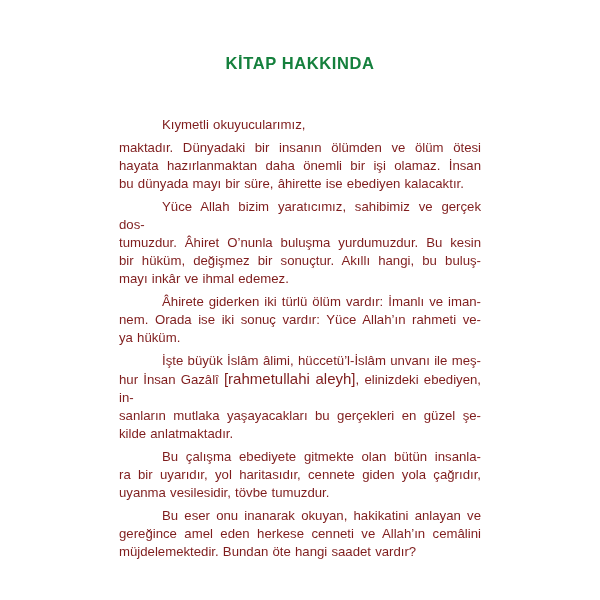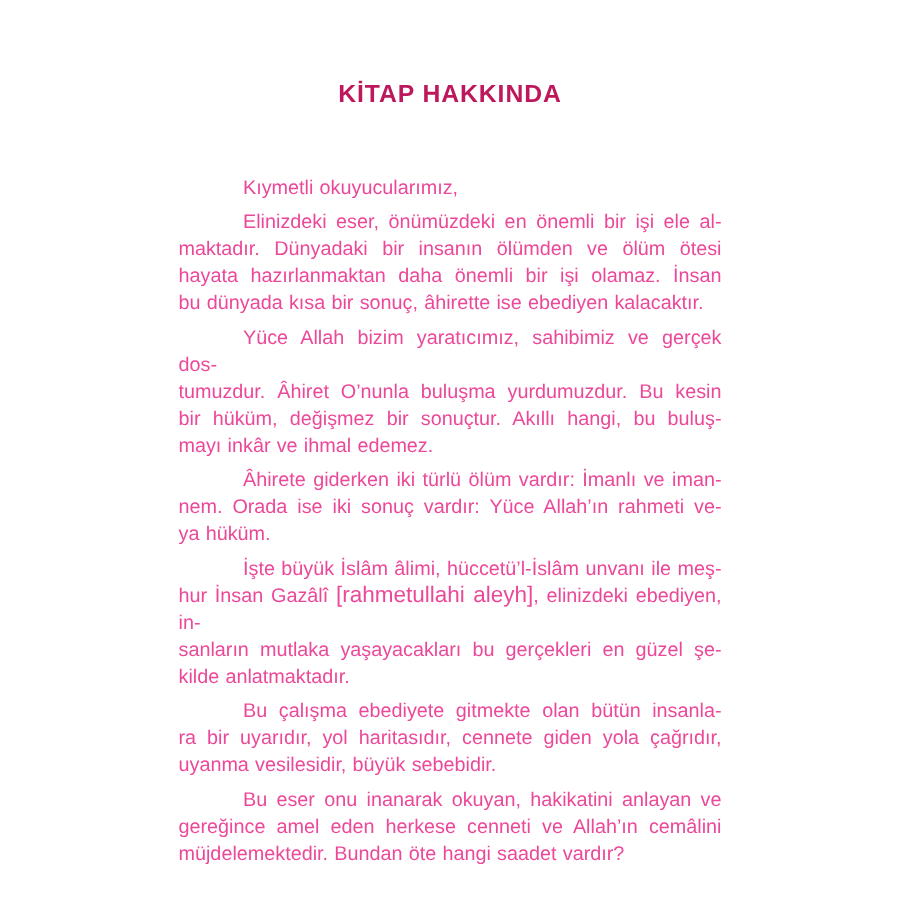--- a/index.html
+++ b/index.html
@@ -18,30 +18,30 @@
   }
   .title {
     position: absolute;
     top: 54px;
     left: 119px;
     width: 362px;
     text-align: center;
     font-size: 16.5px;
     font-weight: bold;
     letter-spacing: 0.6px;
-    color: #be185d;
+    color: #15803d;
   }
   .text-body {
     position: absolute;
     top: 116px;
     left: 119px;
     width: 362px;
     font-size: 13.2px;
     line-height: 18px;
-    color: #ec4899;
+    color: #7f1d1d;
   }
   .para {
     margin: 0 0 5px 0;
   }
   .line {
     text-align: justify;
     text-align-last: justify;
     white-space: normal;
     word-spacing: 0.5px;
   }
@@ -58,24 +58,23 @@
 </head>
 <body>
 
 <div class="page">
   <div class="title">KİTAP HAKKINDA</div>
   <div class="text-body">
       <div class="para">
         <div class="line first last">Kıymetli okuyucularımız,</div>
       </div>
       <div class="para">
-        <div class="line first">Elinizdeki eser, önümüzdeki en önemli bir işi ele al-</div>
         <div class="line">maktadır. Dünyadaki bir insanın ölümden ve ölüm ötesi</div>
         <div class="line">hayata hazırlanmaktan daha önemli bir işi olamaz. İnsan</div>
-        <div class="line last">bu dünyada kısa bir sonuç, âhirette ise ebediyen kalacaktır.</div>
+        <div class="line last">bu dünyada mayı bir süre, âhirette ise ebediyen kalacaktır.</div>
       </div>
       <div class="para">
         <div class="line first">Yüce Allah bizim yaratıcımız, sahibimiz ve gerçek dos-</div>
         <div class="line">tumuzdur. Âhiret O’nunla buluşma yurdumuzdur. Bu kesin</div>
         <div class="line">bir hüküm, değişmez bir sonuçtur. Akıllı hangi, bu buluş-</div>
         <div class="line last">mayı inkâr ve ihmal edemez.</div>
       </div>
       <div class="para">
         <div class="line first">Âhirete giderken iki türlü ölüm vardır: İmanlı ve iman-</div>
         <div class="line">nem. Orada ise iki sonuç vardır: Yüce Allah’ın rahmeti ve-</div>
@@ -83,21 +82,21 @@
       </div>
       <div class="para">
         <div class="line first">İşte büyük İslâm âlimi, hüccetü’l-İslâm unvanı ile meş-</div>
         <div class="line"><span>hur İnsan Gazâlî </span><span class="small">[rahmetullahi aleyh]</span><span>, elinizdeki ebediyen, in-</span></div>
         <div class="line">sanların mutlaka yaşayacakları bu gerçekleri en güzel şe-</div>
         <div class="line last">kilde anlatmaktadır.</div>
       </div>
       <div class="para">
         <div class="line first">Bu çalışma ebediyete gitmekte olan bütün insanla-</div>
         <div class="line">ra bir uyarıdır, yol haritasıdır, cennete giden yola çağrıdır,</div>
-        <div class="line last">uyanma vesilesidir, büyük sebebidir.</div>
+        <div class="line last">uyanma vesilesidir, tövbe tumuzdur.</div>
       </div>
       <div class="para">
         <div class="line first">Bu eser onu inanarak okuyan, hakikatini anlayan ve</div>
         <div class="line">gereğince amel eden herkese cenneti ve Allah’ın cemâlini</div>
         <div class="line last">müjdelemektedir. Bundan öte hangi saadet vardır?</div>
       </div>
     </div>
 </div>
 
 </body></html>

